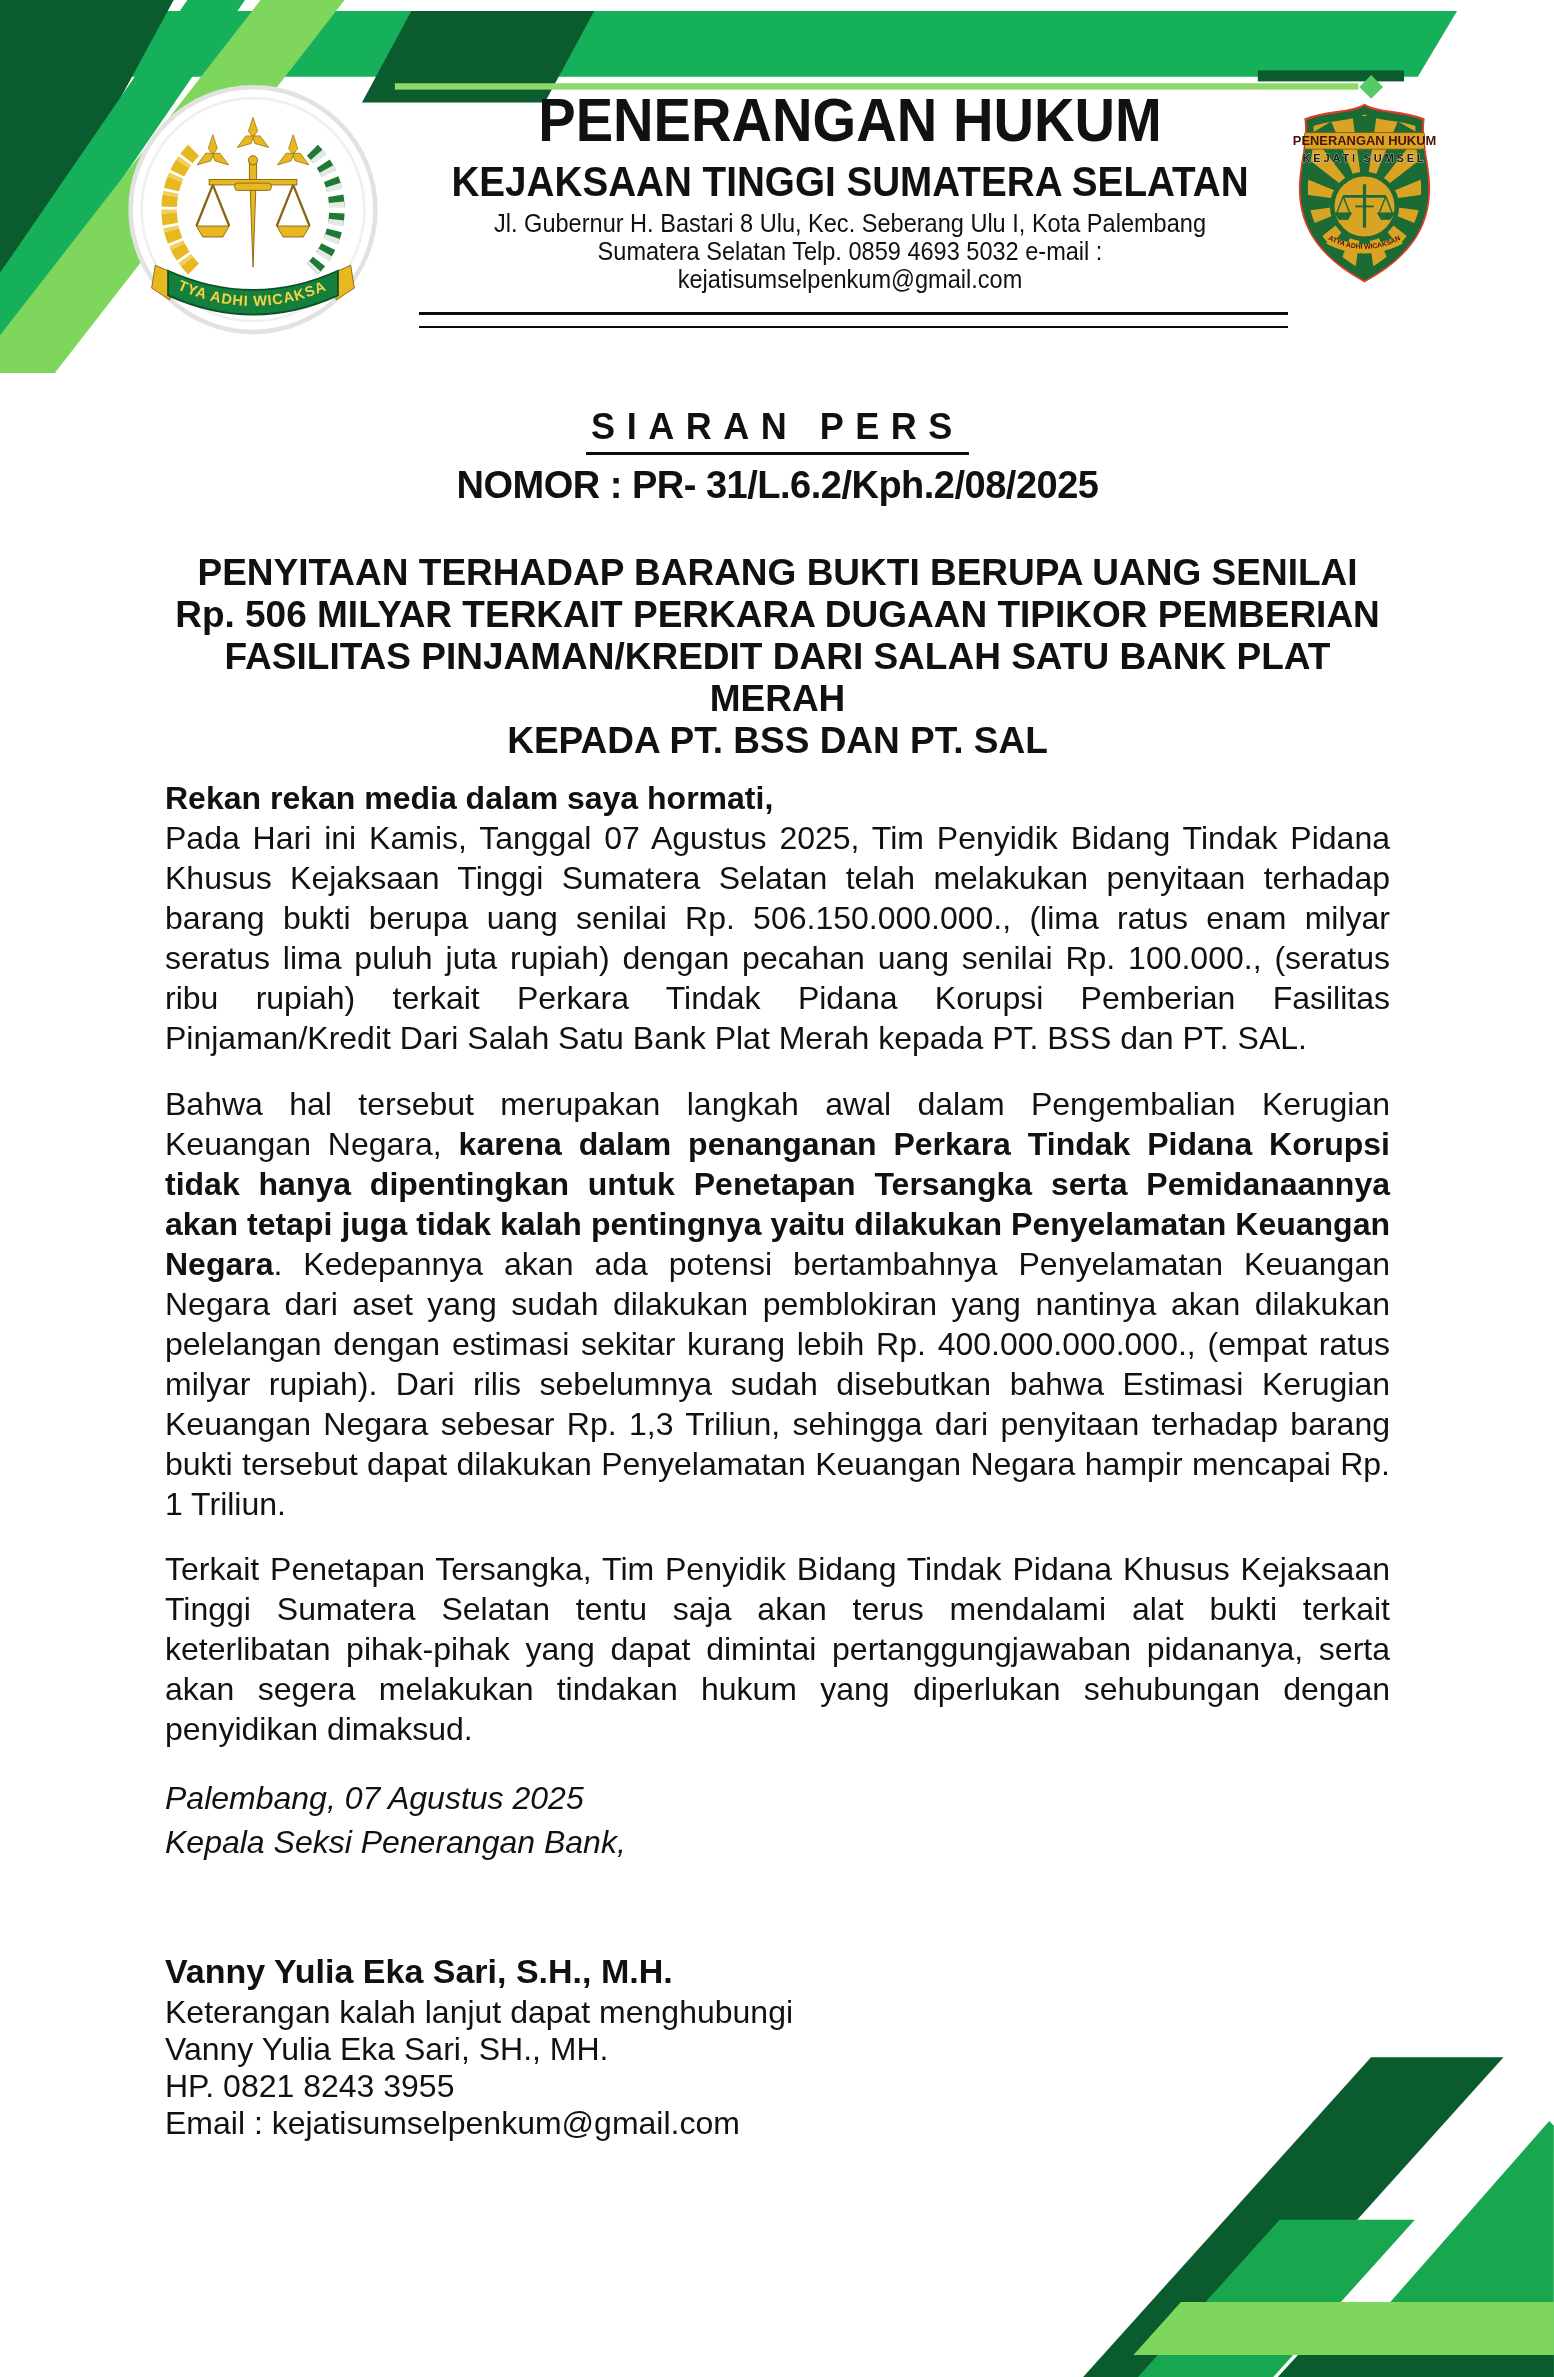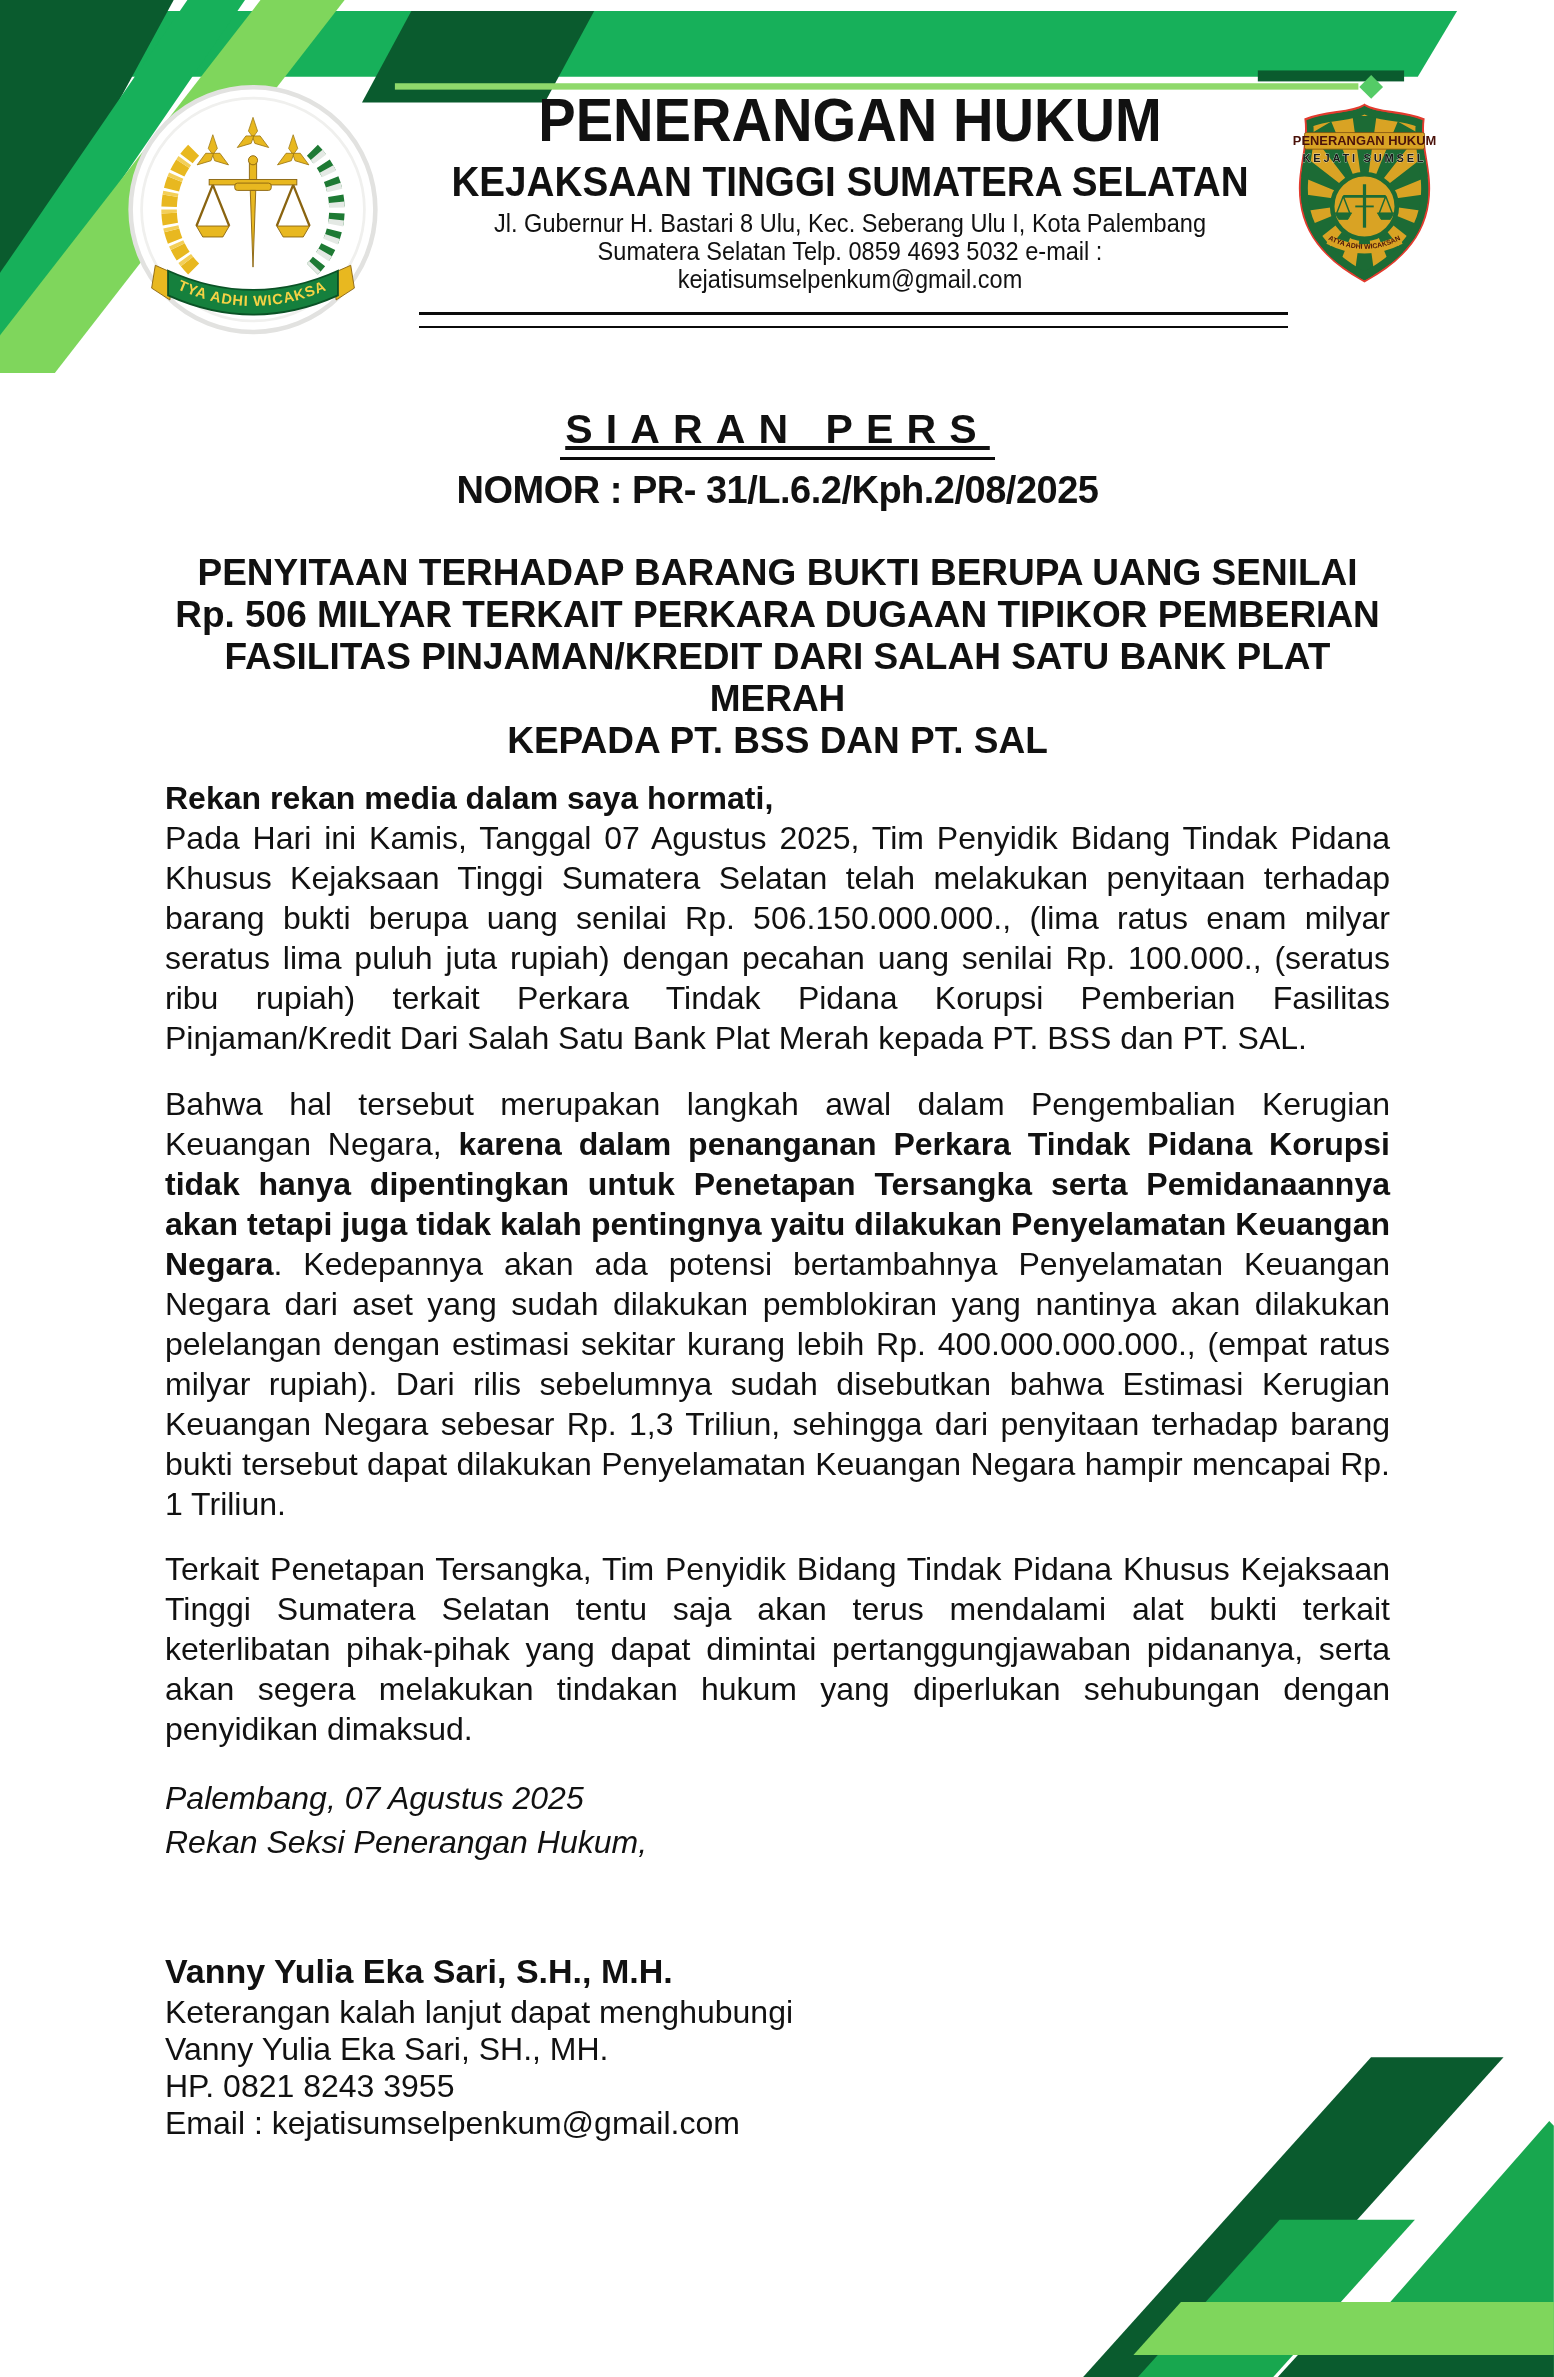--- a/index.html
+++ b/index.html
@@ -12,21 +12,21 @@
   .logo-wrap{position:absolute;left:124px;top:79px;width:258px;height:263px;z-index:2;}
   .badge-wrap{position:absolute;left:1286px;top:102px;width:157px;height:183px;z-index:2;}
   .letterhead{position:absolute;left:393px;top:90px;width:914px;text-align:center;z-index:1;}
   .letterhead-inner{transform:scaleX(.92);transform-origin:50% 0;}
   .dept-title{font-size:61px;line-height:60px;font-weight:bold;letter-spacing:0;margin:0;white-space:nowrap;}
   .office-title{font-size:42px;line-height:42px;font-weight:bold;margin:11px 0 0 0;white-space:nowrap;}
   .address{font-size:25.6px;line-height:28px;margin-top:6.4px;}
   .address div{white-space:nowrap;}
   .double-rule{position:absolute;left:419px;top:312px;width:869px;height:11px;border-top:3.7px solid #0b0b0b;border-bottom:2.7px solid #0b0b0b;z-index:1;}
   .release-head{position:absolute;left:165px;top:406px;width:1225px;text-align:center;z-index:1;}
-  .kicker{display:inline-block;font-size:41px;font-weight:bold;letter-spacing:.32em;border-bottom:3.7px solid #0b0b0b;padding:0 5.5px 3.7px 5.5px;text-decoration:underline;}
+  .kicker{display:inline-block;font-size:36px;font-weight:bold;letter-spacing:.32em;border-bottom:3.7px solid #0b0b0b;padding:0 5.5px 3.7px 5.5px;}
   .number{font-size:38px;font-weight:bold;margin-top:9.1px;letter-spacing:-0.5px;}
   .headline{position:absolute;left:165px;top:552px;width:1225px;text-align:center;font-size:37px;line-height:42px;font-weight:bold;white-space:pre-line;z-index:1;}
   .body-text{position:absolute;left:165px;top:778px;width:1225px;font-size:32px;line-height:40px;text-align:justify;z-index:1;}
   .body-text p{margin:0 0 25.6px 0;}
   .body-text p.salutation{margin:0;font-weight:bold;text-align:left;}
   .closing{position:absolute;left:165px;top:1776px;width:1225px;font-size:32px;line-height:44px;z-index:1;font-style:italic;}
   .contact-block{position:absolute;left:165px;top:1953px;width:1225px;font-size:32px;line-height:37px;z-index:1;}
   .contact-block .sig-name{font-size:34px;font-weight:bold;margin-bottom:3.7px;}
   .b{font-weight:bold;}
 </style>
@@ -162,21 +162,21 @@
 
   <div class="body-text">
     <p class="salutation">Rekan rekan media dalam saya hormati,</p>
     <p><span>Pada Hari ini Kamis, Tanggal 07 Agustus 2025, Tim Penyidik Bidang Tindak Pidana Khusus  Kejaksaan Tinggi Sumatera Selatan telah melakukan penyitaan terhadap barang bukti berupa uang senilai Rp. 506.150.000.000., (lima ratus enam milyar seratus lima puluh juta rupiah) dengan pecahan uang senilai Rp. 100.000., (seratus ribu rupiah) terkait Perkara Tindak Pidana Korupsi Pemberian Fasilitas Pinjaman/Kredit Dari Salah Satu Bank Plat Merah kepada PT. BSS dan PT. SAL.</span></p>
     <p><span>Bahwa hal tersebut merupakan langkah awal dalam Pengembalian Kerugian Keuangan Negara, </span><span class="b">karena dalam penanganan Perkara Tindak Pidana Korupsi tidak hanya dipentingkan untuk Penetapan Tersangka serta Pemidanaannya akan tetapi juga tidak kalah pentingnya yaitu dilakukan Penyelamatan Keuangan Negara</span><span>. Kedepannya akan ada potensi bertambahnya Penyelamatan Keuangan Negara dari aset yang sudah dilakukan pemblokiran yang nantinya akan dilakukan pelelangan dengan estimasi sekitar kurang lebih Rp. 400.000.000.000., (empat ratus milyar rupiah). Dari rilis sebelumnya sudah disebutkan bahwa Estimasi Kerugian Keuangan Negara sebesar Rp. 1,3 Triliun, sehingga dari penyitaan terhadap barang bukti tersebut dapat dilakukan Penyelamatan Keuangan Negara hampir mencapai Rp. 1 Triliun.</span></p>
     <p><span>Terkait Penetapan Tersangka, Tim Penyidik Bidang Tindak Pidana Khusus Kejaksaan Tinggi Sumatera Selatan tentu saja akan terus mendalami alat bukti terkait keterlibatan pihak-pihak yang dapat dimintai pertanggungjawaban pidananya, serta akan segera melakukan tindakan hukum yang diperlukan sehubungan dengan penyidikan dimaksud.</span></p>
   </div>
 
   <div class="closing">
     <div>Palembang, 07 Agustus 2025</div>
-    <div>Rekan Seksi Penerangan Hukum,</div>
+    <div>Kepala Seksi Penerangan Bank,</div>
   </div>
 
   <div class="contact-block">
     <div class="sig-name">Vanny Yulia Eka Sari, S.H., M.H.</div>
     <div>Keterangan kalah lanjut dapat menghubungi</div>
     <div>Vanny Yulia Eka Sari, SH., MH.</div>
     <div>HP.  0821 8243 3955</div>
     <div>Email : kejatisumselpenkum@gmail.com</div>
   </div>
 

